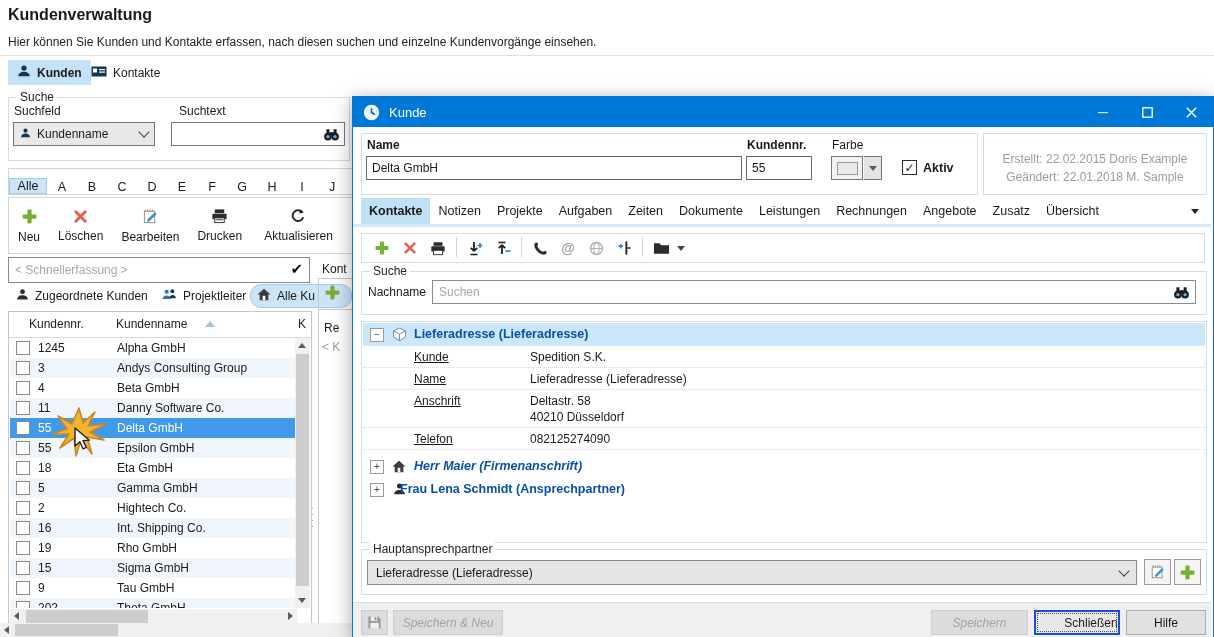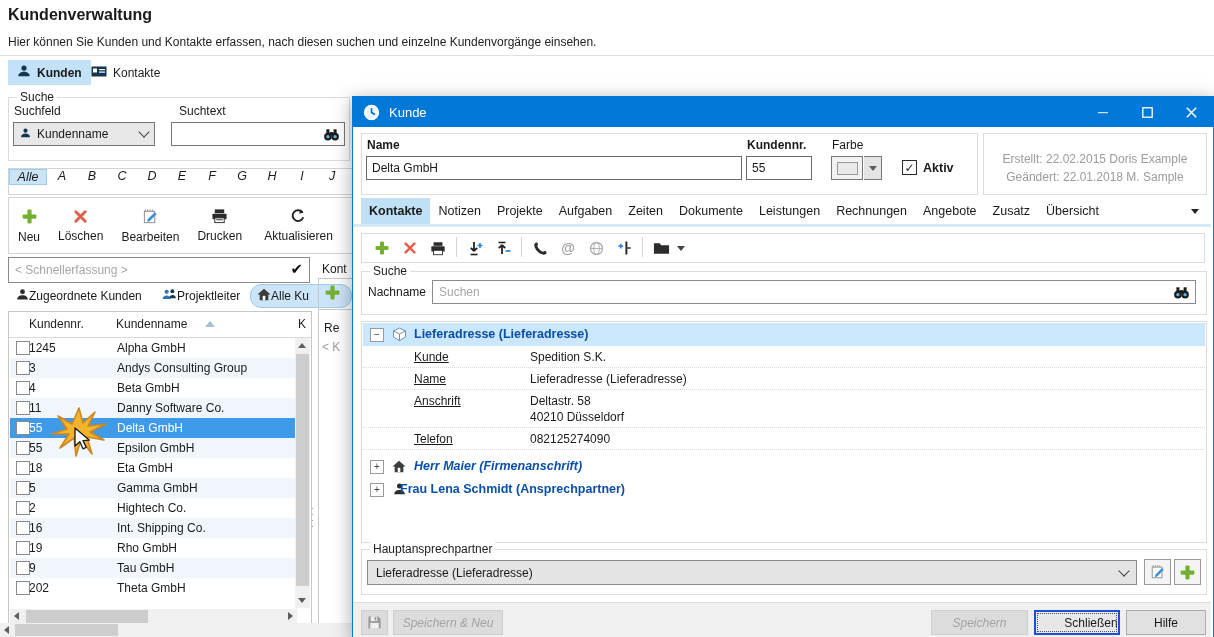--- a/index.html
+++ b/index.html
@@ -11,40 +11,40 @@
   .gb .legend{position:absolute;top:-8px;left:8px;background:#fff;padding:0 3px;font-size:12px;color:#222;}
   input{font-family:inherit;font-size:12px;color:#1a1a1a;outline:none;}
   input::placeholder{color:#a6a6a6;}
   
   .h1{font-size:16px;font-weight:bold;}
   .sub{font-size:12px;color:#222;}
   .mtab{position:absolute;height:25px;display:flex;align-items:center;gap:6px;padding:0 9px;cursor:default;}
   .mtab.active{background:#c3e1f7;font-weight:bold;}
   .combo{position:absolute;background:#e8e8e8;border:1px solid #767676;display:flex;align-items:center;gap:6px;padding:0 6px;}
   .chev{width:7px;height:7px;border-right:1.6px solid #444;border-bottom:1.6px solid #444;transform:rotate(45deg);margin-top:-4px;}
-  .alpha{position:absolute;border:1px solid #d4d4d4;display:flex;align-items:flex-start;background:#fff;overflow:hidden;font-style:italic;}
+  .alpha{position:absolute;border:1px solid #d4d4d4;display:flex;align-items:flex-end;background:#fff;overflow:hidden;}
   .acell{width:30px;display:flex;align-items:center;justify-content:center;font-size:12.5px;}
   .acell.active{background:#cce4f7;border:1px solid #9ccef2;}
   .tbar{position:absolute;border:1px solid #d4d4d4;display:flex;align-items:center;overflow:hidden;background:#fff;}
   .tbtn{display:flex;flex-direction:column;align-items:center;justify-content:center;gap:2px;padding:4px 9px;font-size:12px;white-space:nowrap;}
   .tsep{width:1px;background:#d4d4d4;align-self:stretch;margin:3px 2px;}
   .qinput{position:absolute;border:1px solid #8a8a8a;background:#fff;}
   .qinput input{border:none;width:100%;height:100%;box-sizing:border-box;padding:0 24px 0 6px;background:transparent;}
-  .ftab{position:absolute;height:24px;display:flex;align-items:center;gap:0;padding:0 6px;white-space:nowrap;}
+  .ftab{position:absolute;height:24px;display:flex;align-items:center;gap:6px;padding:0 6px;white-space:nowrap;}
   .ftab.active{background:#cce4f7;border:1px solid #9ccef2;overflow:hidden;}
   .table{position:absolute;border:1px solid #c6c6c6;background:#fff;}
   .thead{position:absolute;top:0;left:0;right:0;height:25px;border-bottom:1px solid #d9d9d9;background:#fff;overflow:hidden;}
   .thead span{position:absolute;top:5px;font-size:12px;color:#222;}
   .sortup{position:absolute;width:0;height:0;border-left:5px solid transparent;border-right:5px solid transparent;border-bottom:6px solid #a9bfd2;}
   .tbody{position:absolute;top:26px;left:1px;width:287px;height:270px;overflow:hidden;}
   .trow{position:relative;height:20px;display:flex;align-items:center;}
   .trow:nth-child(even){background:#f0f6fc;}
   .trow.sel{background:#3f9be9;color:#fff;}
   .cb{position:absolute;left:6px;width:12px;height:12px;background:#fff;border:1px solid #8a8a8a;}
-  .nr{position:absolute;left:19px;}
+  .nr{position:absolute;left:28px;}
   .nm{position:absolute;left:107px;}
   .vscroll{position:absolute;top:26px;right:1px;width:15px;height:270px;background:#f0f0f0;}
   .hscroll{position:absolute;bottom:1px;left:1px;width:287px;height:15px;background:#f0f0f0;}
   .thumb{position:absolute;background:#cdcdcd;}
   .tu{width:0;height:0;border-left:4px solid transparent;border-right:4px solid transparent;border-bottom:5px solid #5c5c5c;position:absolute;}
   .td2{width:0;height:0;border-left:4px solid transparent;border-right:4px solid transparent;border-top:5px solid #5c5c5c;position:absolute;}
   .tl{width:0;height:0;border-top:4px solid transparent;border-bottom:4px solid transparent;border-right:5px solid #5c5c5c;position:absolute;}
   .tr2{width:0;height:0;border-top:4px solid transparent;border-bottom:4px solid transparent;border-left:5px solid #5c5c5c;position:absolute;}
   
   .dialog{position:absolute;left:352px;top:96px;width:860px;height:541px;background:#fff;
@@ -266,20 +266,25 @@
           <span class="nr">16</span>
           <span class="nm">Int. Shipping Co.</span>
         </div>
       <div class="trow">
           <span class="cb"></span>
           <span class="nr">19</span>
           <span class="nm">Rho GmbH</span>
         </div>
       <div class="trow">
           <span class="cb"></span>
+          <span class="nr">15</span>
+          <span class="nm">Sigma GmbH</span>
+        </div>
+      <div class="trow">
+          <span class="cb"></span>
           <span class="nr">9</span>
           <span class="nm">Tau GmbH</span>
         </div>
       <div class="trow">
           <span class="cb"></span>
           <span class="nr">202</span>
           <span class="nm">Theta GmbH</span>
         </div>
     </div>
     <div class="vscroll">

